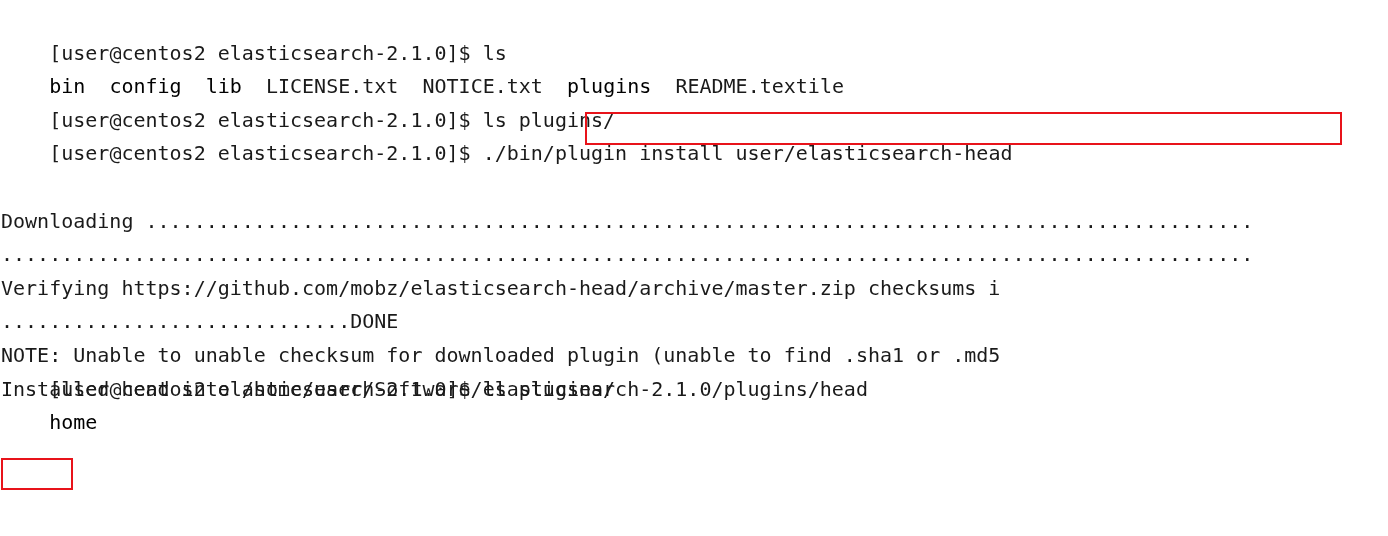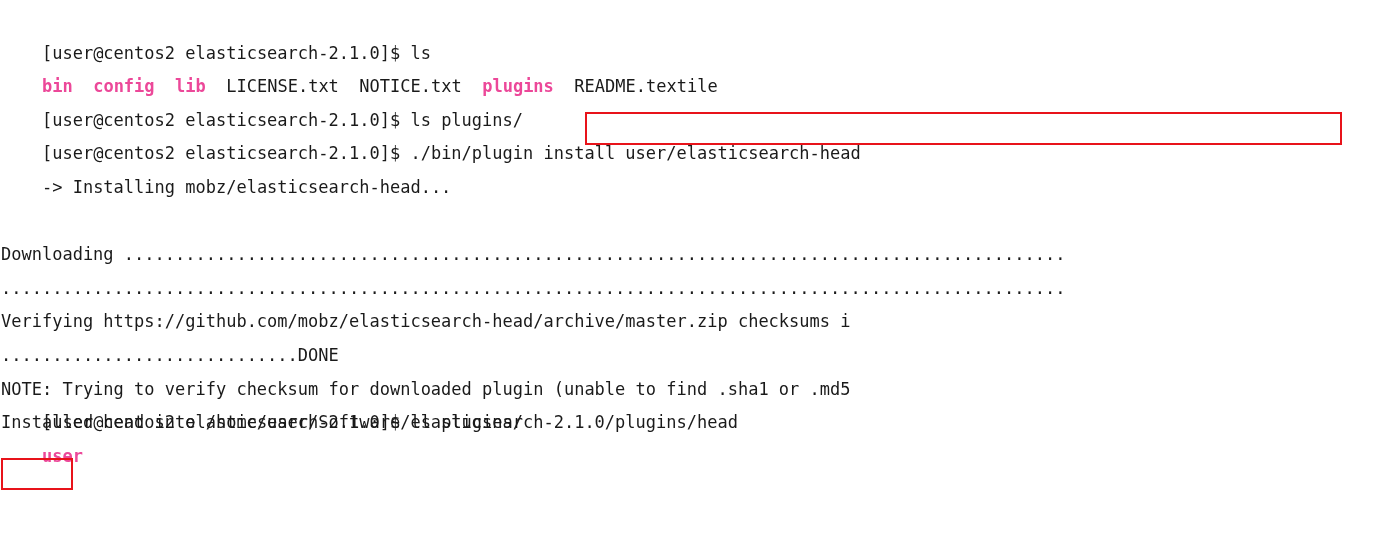--- a/index.html
+++ b/index.html
@@ -16,30 +16,30 @@
     height: 536px;
     background: #ffffff;
     overflow: hidden;
     box-sizing: border-box;
     padding: 3px 0 0 1px;
   }
   .line {
     position: relative;
     height: 33.6px;
     line-height: 33.6px;
-    font-size: 17px;
+    font-size: 20px;
     letter-spacing: 0px;
     color: #1a1a1a;
     white-space: pre;
     overflow: visible;
   }
   .seg { white-space: pre; }
   .dir {
-    color: #ec4899;
-    font-weight: bold;
+    color: #000000;
+    font-weight: normal;
   }
   .plain { color: #1a1a1a; }
   
   .redbox {
     position: absolute;
     border: 2px solid #e8131a;
     box-sizing: border-box;
     pointer-events: none;
   }
   #box-install {
@@ -75,55 +75,52 @@
   </div>
 
   <div class="line">
     <span class="seg plain">[user@centos2 elasticsearch-2.1.0]$ </span><span class="seg plain">ls plugins/</span>
   </div>
 
   <div class="line">
     <span class="seg plain">[user@centos2 elasticsearch-2.1.0]$ </span><span class="seg plain">./bin/plugin install user/elasticsearch-head</span>
   </div>
 
-  <div class="line">
-    <span class="seg plain">-&gt; Installing mobz/elasticsearch-head...</span>
-  </div>
 
 
   <div class="line">
     <span class="clip plain">Downloading ............................................................................................</span>
   </div>
 
   <div class="line">
     <span class="clip plain">........................................................................................................</span>
   </div>
 
   <div class="line">
     <span class="clip plain">Verifying https://github.com/mobz/elasticsearch-head/archive/master.zip checksums i</span>
   </div>
 
   <div class="line">
     <span class="clip plain">.............................DONE</span>
   </div>
 
   <div class="line">
-    <span class="clip plain">NOTE: Trying to verify checksum for downloaded plugin (unable to find .sha1 or .md5</span>
+    <span class="clip plain">NOTE: Unable to unable checksum for downloaded plugin (unable to find .sha1 or .md5</span>
   </div>
 
   <div class="line">
     <span class="clip plain">Installed head into /home/user/Software/elasticsearch-2.1.0/plugins/head</span>
   </div>
 
   <div class="line">
     <span class="seg plain">[user@centos2 elasticsearch-2.1.0]$ </span><span class="seg plain">ls plugins/</span>
   </div>
 
   <div class="line">
-    <span class="seg dir">user</span>
+    <span class="seg dir">home</span>
   </div>
 
   <div class="line">
     <span class="seg plain"> </span>
   </div>
 
   <div class="line">
     
   </div>
 

